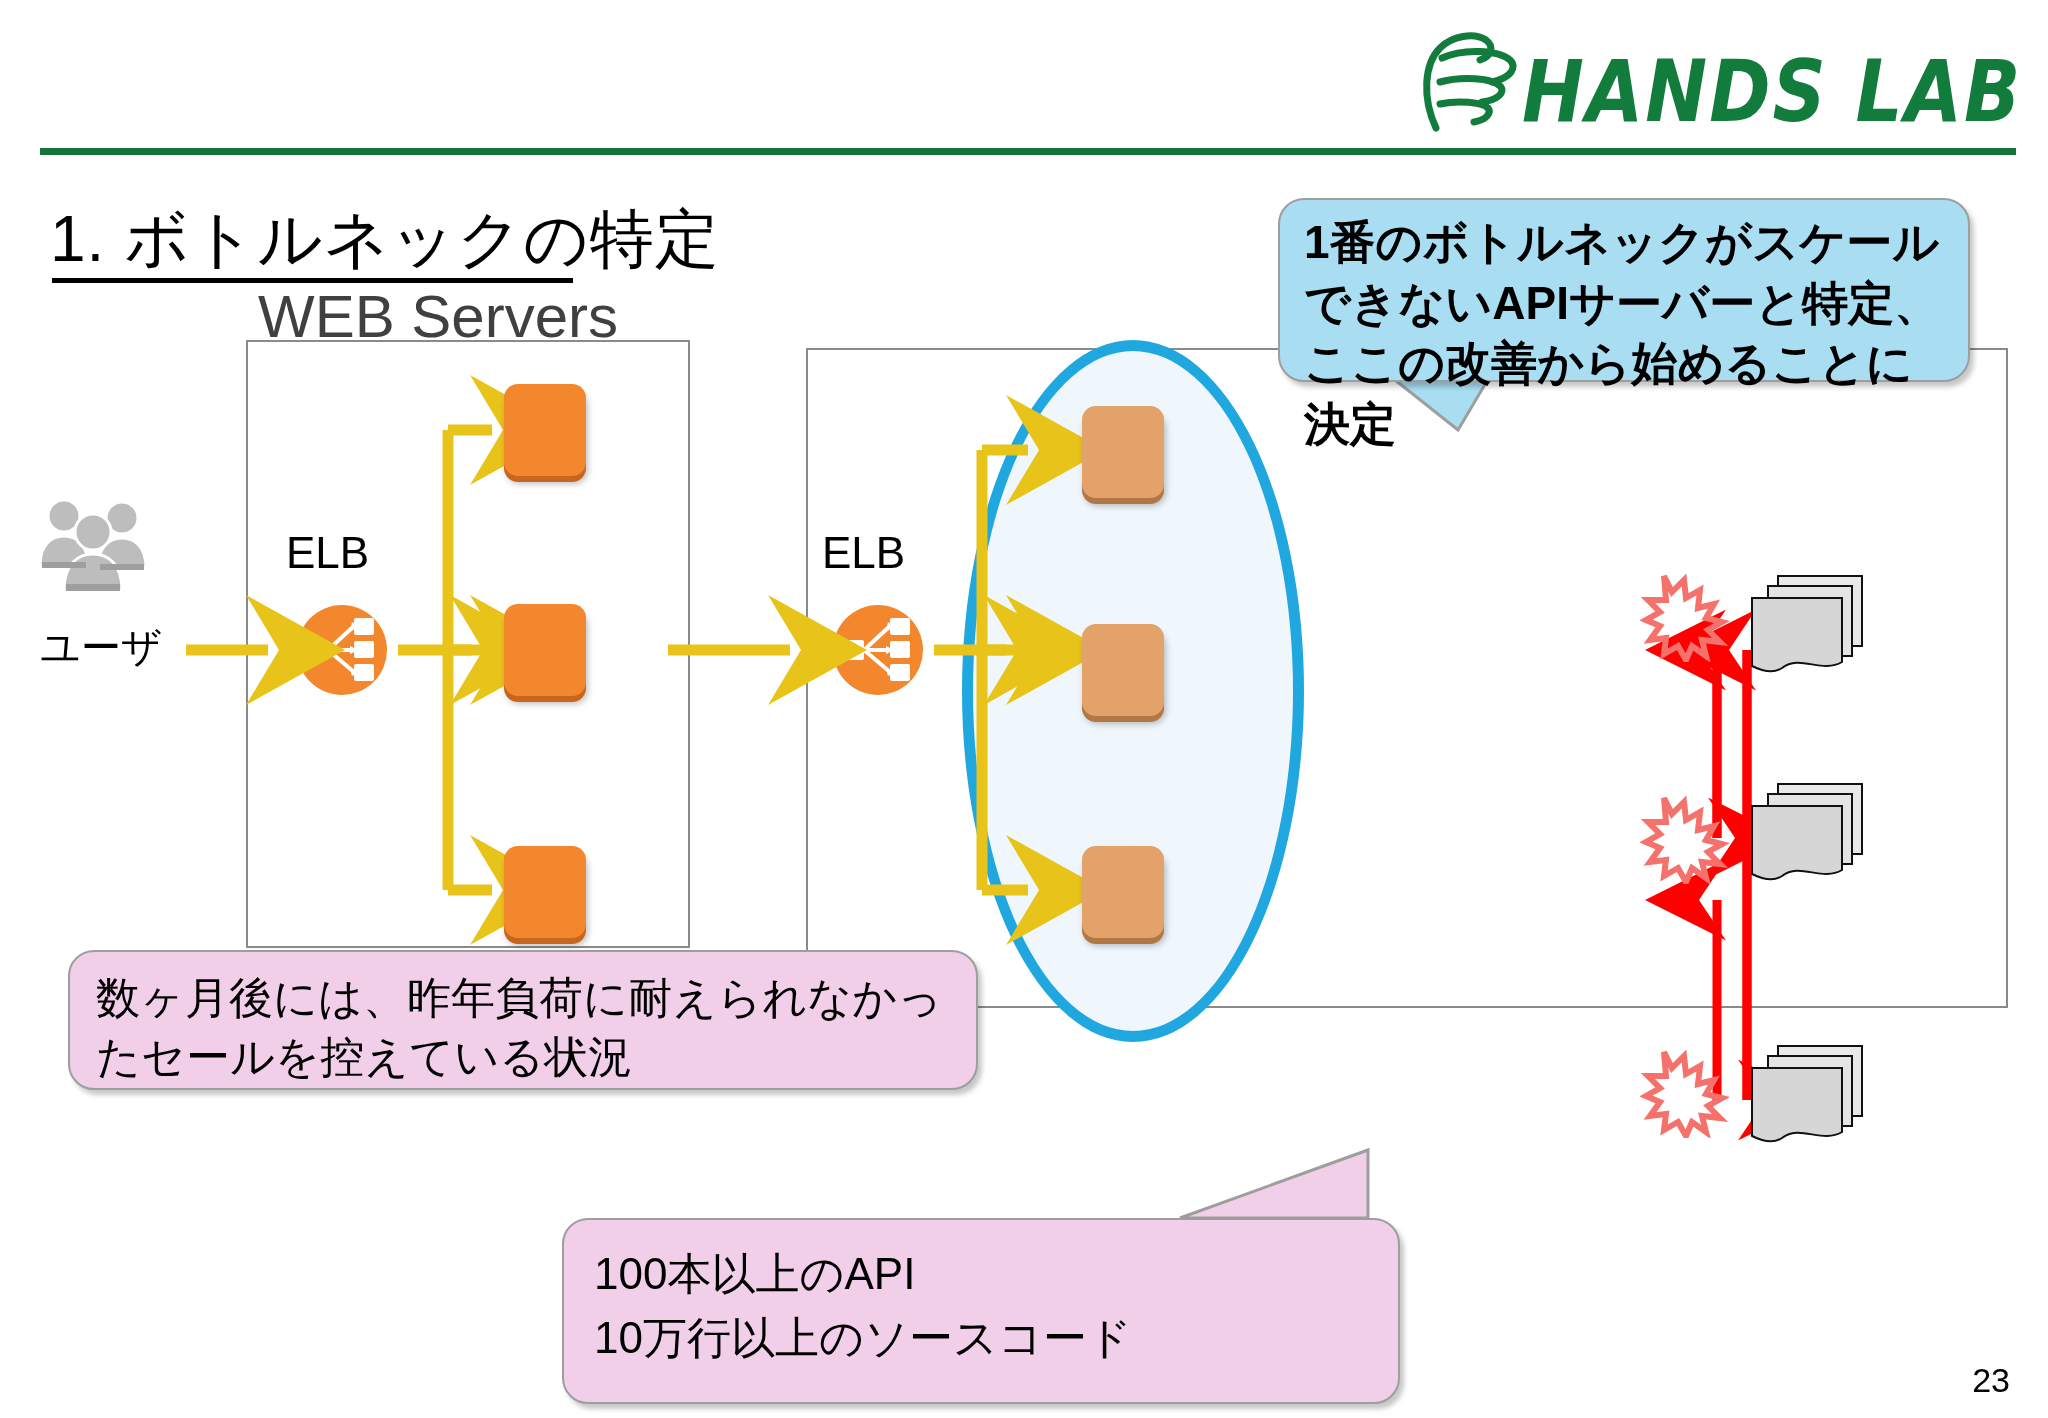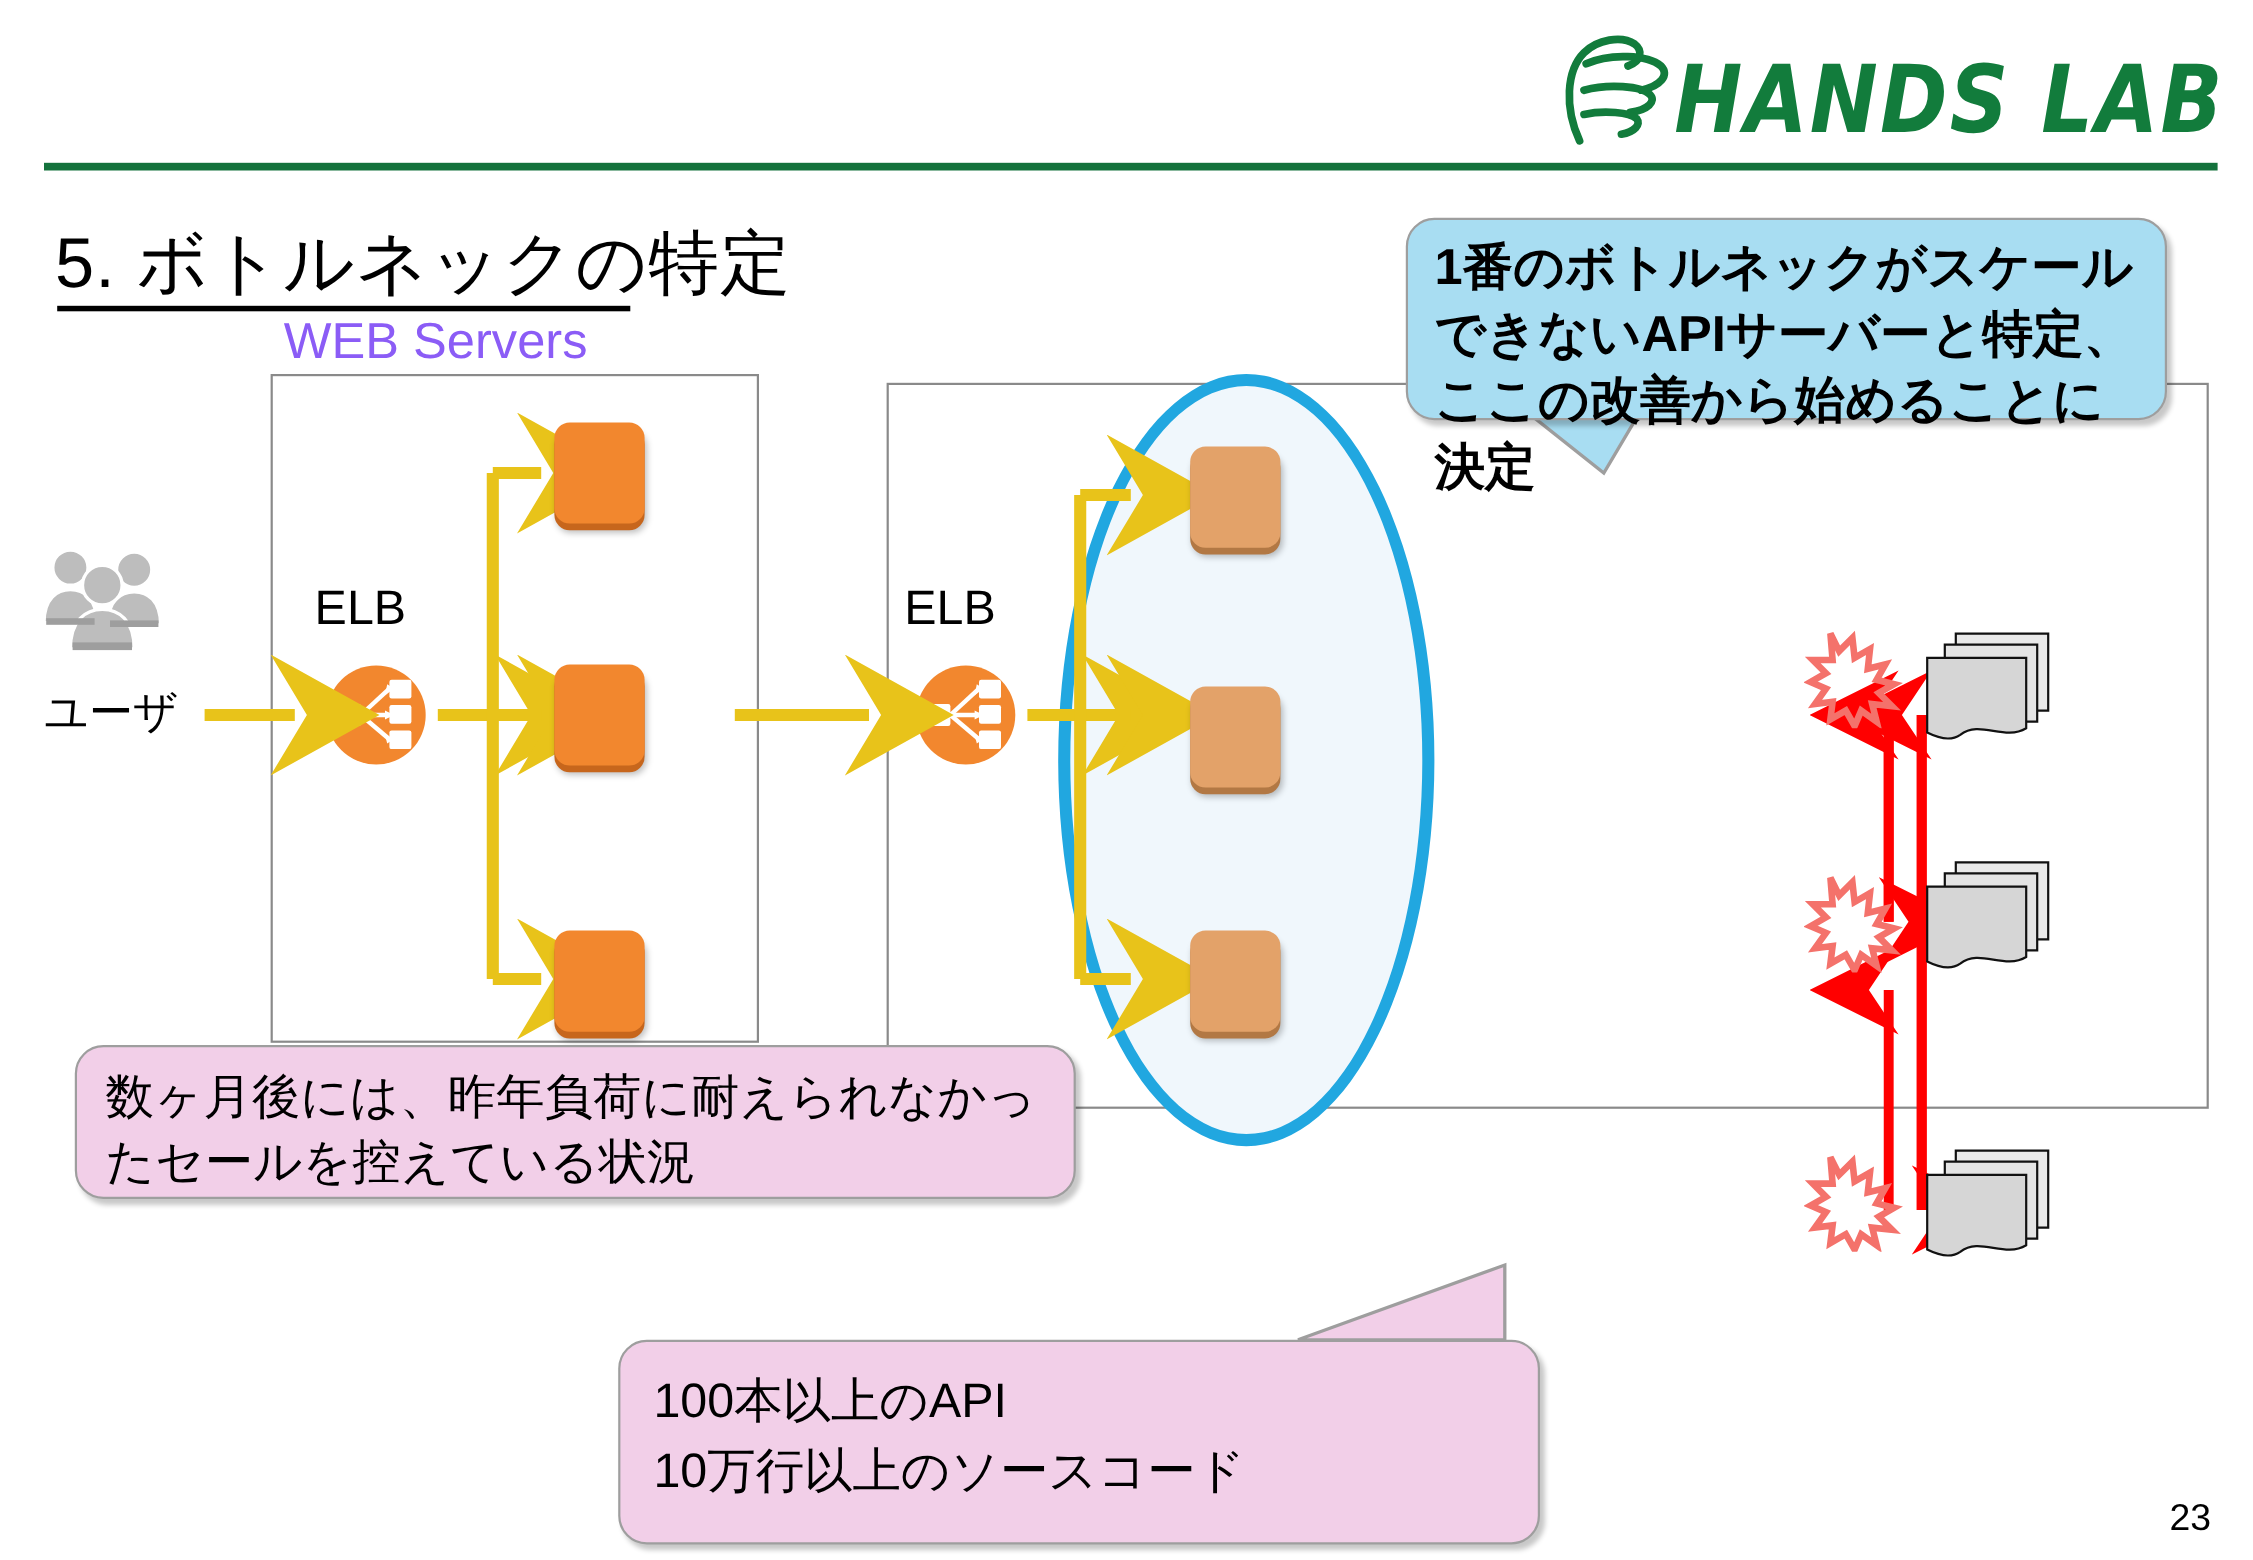--- a/index.html
+++ b/index.html
@@ -31,21 +31,21 @@
     position:absolute;left:50px;top:196px;
     font-size:64px;color:#000;white-space:nowrap;
     letter-spacing:1px;
   }
   .title-underline{
     position:absolute;left:52px;top:278px;width:521px;height:5px;background:#000;
   }
 
   
   .group-label{
-    position:absolute;font-size:46px;color:#8b5cf6;white-space:nowrap;
+    position:absolute;font-size:60px;color:#404040;white-space:nowrap;
   }
 
   
   .group-frame{position:absolute;border:2px solid #8a8a8a;background:transparent;}
   .frame-web{left:246px;top:340px;width:440px;height:604px;}
   .frame-api{left:806px;top:348px;width:1198px;height:656px;}
 
   
   .users-icon{position:absolute;left:38px;top:494px;width:110px;height:100px;}
   .users-label{
@@ -137,21 +137,21 @@
       <g fill="none" stroke="#127c3c" stroke-width="7" stroke-linecap="round" stroke-linejoin="round">
         <path d="M30 100 C16 70 18 36 34 20 C46 8 68 4 80 12 C88 18 86 28 74 32"></path>
         <path d="M36 30 C58 20 92 22 104 32 C112 40 104 50 86 54"></path>
         <path d="M34 54 C56 48 86 50 94 58 C100 64 92 72 76 74"></path>
         <path d="M34 76 C52 72 76 74 82 80 C86 85 80 92 68 94"></path>
       </g>
     </svg>
     <div class="logo-text">HANDS LAB</div>
   </div>
 
-  <div class="title">5. ボトルネックの特定</div>
+  <div class="title">1. ボトルネックの特定</div>
   <div class="title-underline"></div>
 
   <div class="group-label" style="left:258px;top:282px;">WEB Servers</div>
 
   <div class="group-frame frame-web"></div>
   <div class="group-frame frame-api"></div>
 
   <div class="ellipse"></div>
 
   <svg class="users-icon" viewBox="0 0 110 100">

